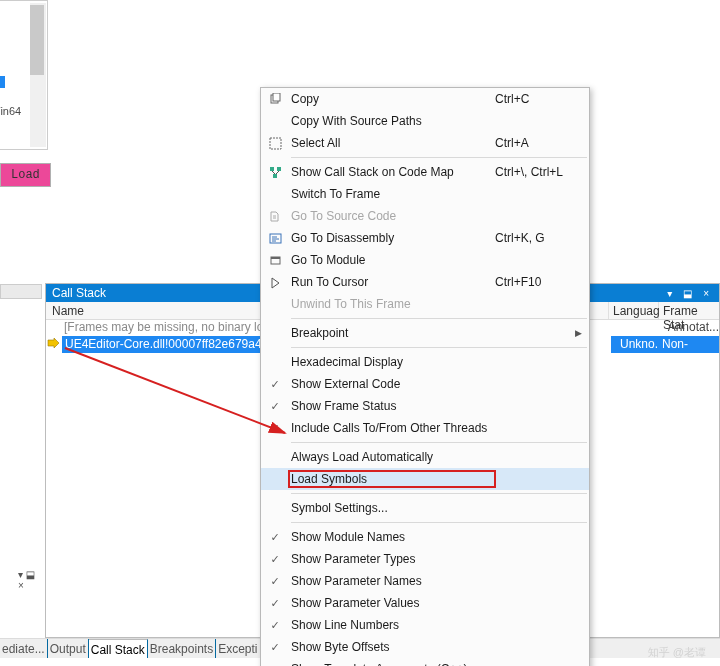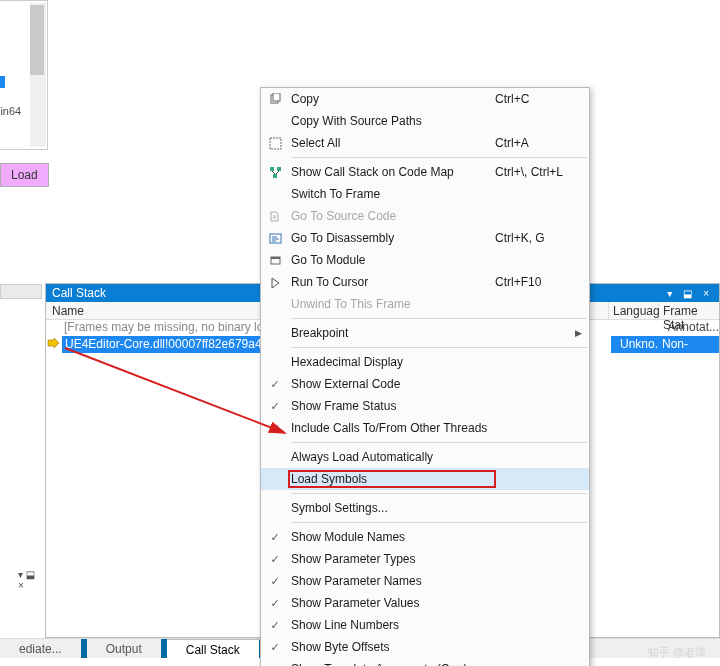--- a/index.html
+++ b/index.html
@@ -3,21 +3,21 @@
 <meta charset="utf-8">
 <style>
   * { box-sizing: border-box; font-family: "Segoe UI", Tahoma, sans-serif; font-size: 12px; }
   html, body { margin:0; padding:0; width:720px; height:666px; background:#fff; overflow:hidden; position:relative; }
   
   .thumb-panel { position:absolute; left:-10px; top:0; width:58px; height:150px; border:1px solid #ccc; background:#fff;}
   .thumb-blue  { position:absolute; left:0; top:75px; width:14px; height:12px; background:#1e88f2; }
   .thumb-text  { position:absolute; left:-10px; top:105px; color:#4a4a4a; font-size:11px; }
   .thumb-scroll{ position:absolute; right:1px; top:2px; width:16px; height:144px; background:#f0f0f0;}
   .thumb-thumb { position:absolute; right:2px; top:2px;  width:14px; height:70px; background:#c9c9c9;}
-  .load-btn { position:absolute; left:0; top:163px; padding:4px 10px; border:1px solid #b0b0b0; background:#f0abfc; color:#333;}
+  .load-btn { position:absolute; left:0; top:163px; padding:4px 10px; border:1px solid #b0b0b0; background:#ec4899; color:#333;font-family:Liberation Mono, monospace;}
   
   .dock-stub { position:absolute; left:0; top:284px; width:42px; height:15px; background:#eaeaea; border:1px solid #ccc; color:#555; font-size:10px; padding-left:2px;}
   .dock-pin  { position:absolute; left:17px; top:284px; color:#555; font-size:10px;}
   
   .cs-window { position:absolute; left:45px; top:283px; right:0; bottom:28px; border:1px solid #bcbcbc;}
   .cs-title  { height:18px; background:#0a7ed3; color:#fff; padding:2px 6px; display:flex; justify-content:space-between; align-items:center;}
   .cs-title span.ctrls { letter-spacing:4px; font-size:10px;}
   .cs-header { height:18px; background:#f7f7f7; border-bottom:1px solid #dcdcdc; display:flex;}
   .cs-h-name { flex:1; padding:2px 6px; color:#333; border-right:1px solid #e0e0e0;}
   .cs-h-lang { width:50px; padding:2px 4px; color:#333; border-right:1px solid #e0e0e0;}
@@ -28,21 +28,21 @@
   .cs-row1 .r{ width:110px; text-align:right; color:#444; }
   .cs-row2   { display:flex; height:17px;}
   .cs-row2 .ic{ width:16px; background:#fff;}
   .cs-row2 .ic svg{display:block;}
   .cs-row2 .n{ flex:1; background:#1e88f2; color:#fff; padding:1px 3px; white-space:nowrap; overflow:hidden;}
   .cs-row2 .gap{ width:340px; background:#fff;}
   .cs-row2 .l{ width:48px; background:#1e88f2; color:#fff; padding:1px 9px; overflow:hidden;}
   .cs-row2 .f{ width:60px; background:#1e88f2; color:#fff; padding:1px 3px; overflow:hidden;}
   
   .tab-strip { position:absolute; left:0; right:0; bottom:8px; height:20px; background:#efefef; display:flex; border-top:1px solid #dcdcdc;}
-  .tab-strip .tab{ padding:3px 19px; color:#555; border-right:6px solid #0369a1;}
+  .tab-strip .tab{ padding:3px 2px; color:#555; border-right:1px solid #0369a1;}
   .tab-strip .tab.active{ background:#fff; border-top:1px solid #bbb; color:#000;}
   
   .ctx { position:absolute; left:260px; top:87px; width:330px; background:#fbfbfb; border:1px solid #b9b9b9; box-shadow:2px 2px 6px rgba(0,0,0,.25);}
   .ctx .row { display:flex; align-items:center; height:22px; position:relative;}
   .ctx .row.sep { height:1px; background:#d9d9d9; margin:3px 2px 3px 30px;}
   .ctx .ico { width:28px; text-align:center; color:#555; font-size:11px; display:flex; align-items:center; justify-content:center;}
   .ctx .lbl { flex:1; color:#1b1b1b; padding-left:2px;}
   .ctx .sc  { width:80px; color:#1b1b1b; text-align:left;}
   .ctx .arrw{ width:14px; color:#555; font-size:9px;}
   .ctx .row.disabled .lbl, .ctx .row.disabled .ico { color:#a7a7a7; }

